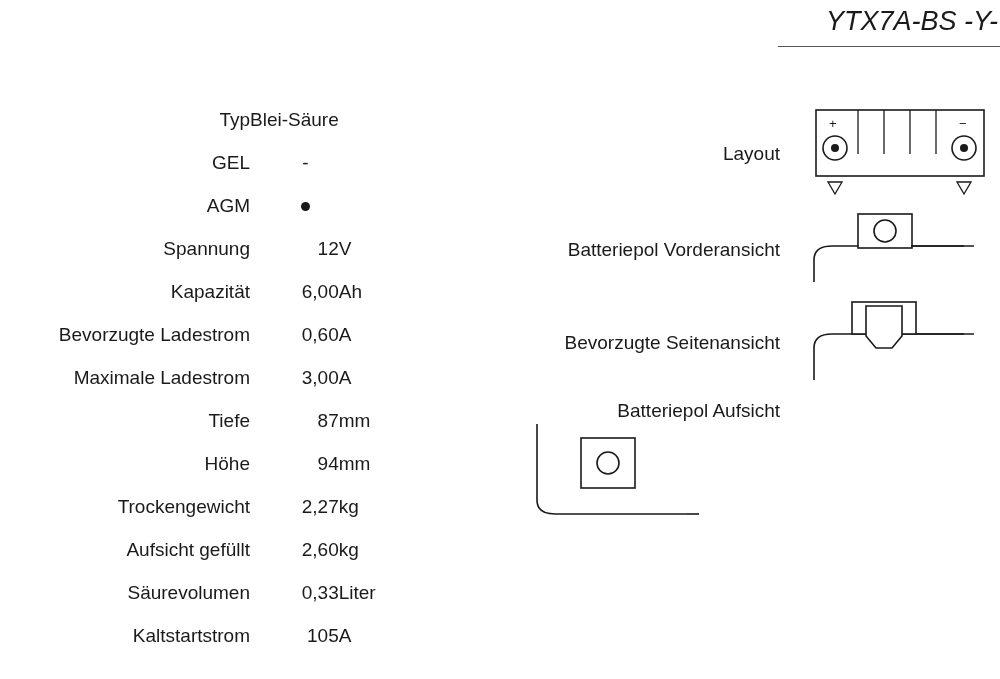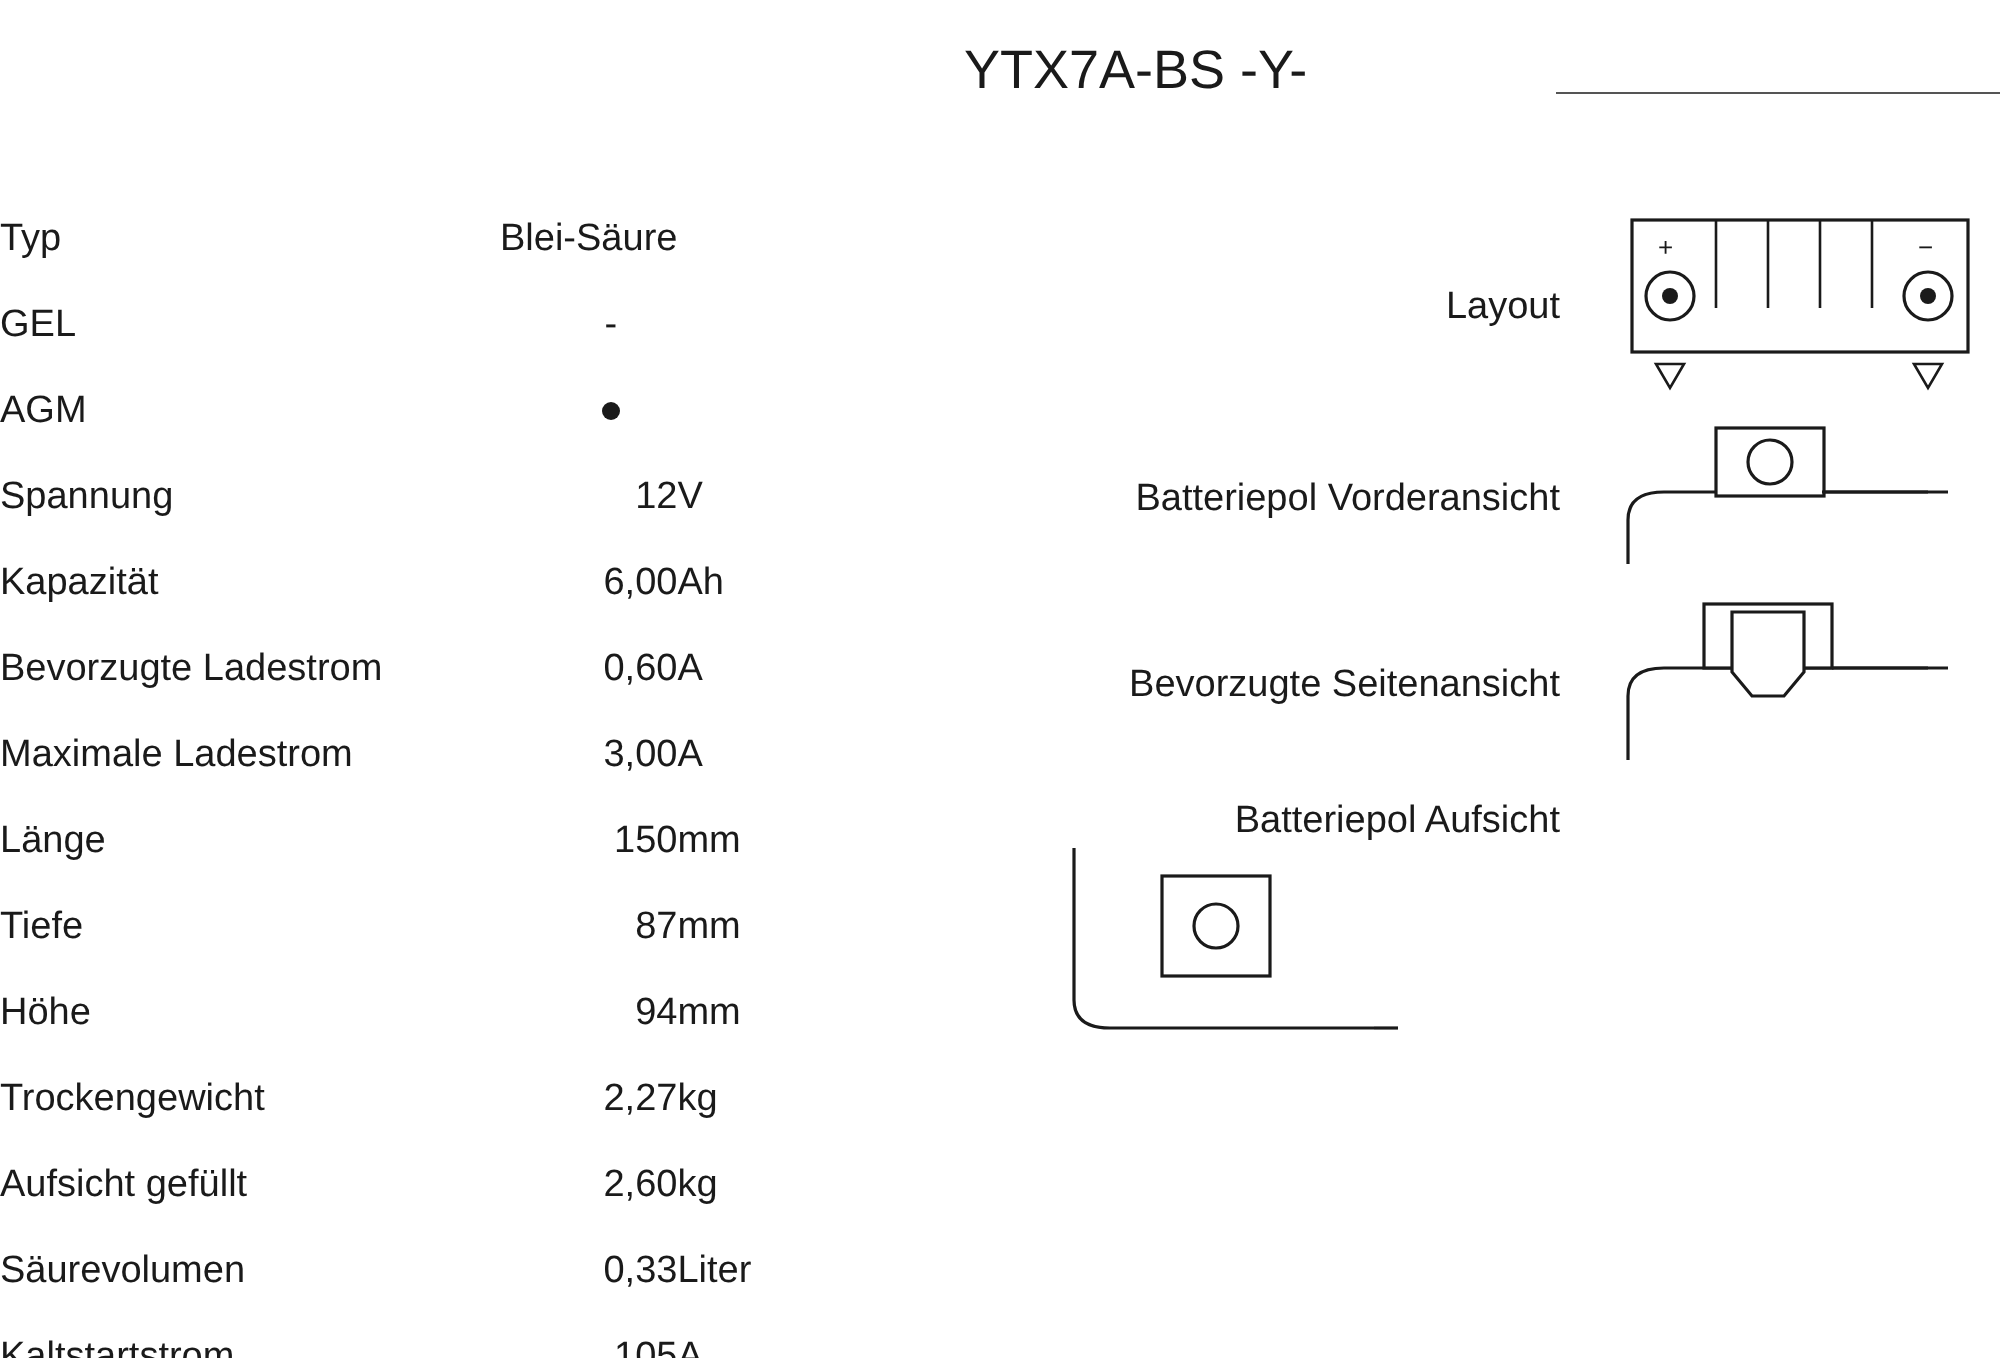--- a/index.html
+++ b/index.html
@@ -12,24 +12,26 @@
     background: #ffffff;
     font-family: "Liberation Sans", sans-serif;
     color: #000000;
     position: relative;
     overflow: hidden;
   }
 
   
   .title-wrap {
     position: absolute;
-    top: 20px;
+    top: 6px;
     right: 0px;
     width: 520px;
+    text-align: right;
     padding-bottom: 4px;
+    font-style: italic;
   }
   .title-text {
     font-size: 27px;
     letter-spacing: 0px;
     color: #1a1a1a;
     display: inline-block;
     padding: 0 2px 5px 2px;
   }
   .title-rule {
     position: absolute;
@@ -50,21 +52,21 @@
   }
   .spec-table td {
     font-size: 19px;
     color: #1a1a1a;
     padding: 0;
     height: 43px;
     vertical-align: middle;
     white-space: nowrap;
   }
   .col-label {
-    text-align: left;
+    text-align: right;
     width: 250px;
     padding-right: 0px;
   }
   .col-value {
     text-align: right;
     width: 62px;
     padding-left: 22px;
   }
   .col-unit {
     text-align: left;
@@ -159,25 +161,20 @@
       <td class="col-value">0,60</td>
       <td class="col-unit">A</td>
     </tr>
 
     <tr>
       <td class="col-label">Maximale Ladestrom</td>
       <td class="col-value">3,00</td>
       <td class="col-unit">A</td>
     </tr>
 
-    <tr>
-      <td class="col-label">Länge</td>
-      <td class="col-value">150</td>
-      <td class="col-unit">mm</td>
-    </tr>
 
     <tr>
       <td class="col-label">Tiefe</td>
       <td class="col-value">87</td>
       <td class="col-unit">mm</td>
     </tr>
 
     <tr>
       <td class="col-label">Höhe</td>
       <td class="col-value">94</td>

